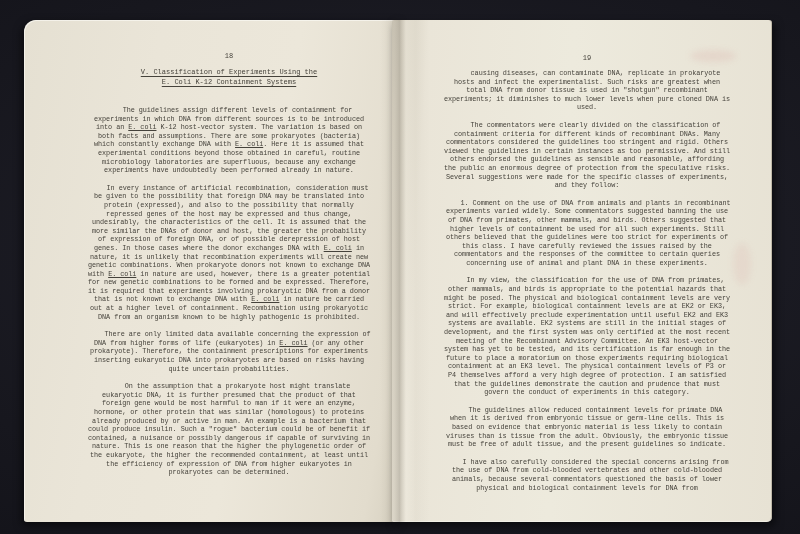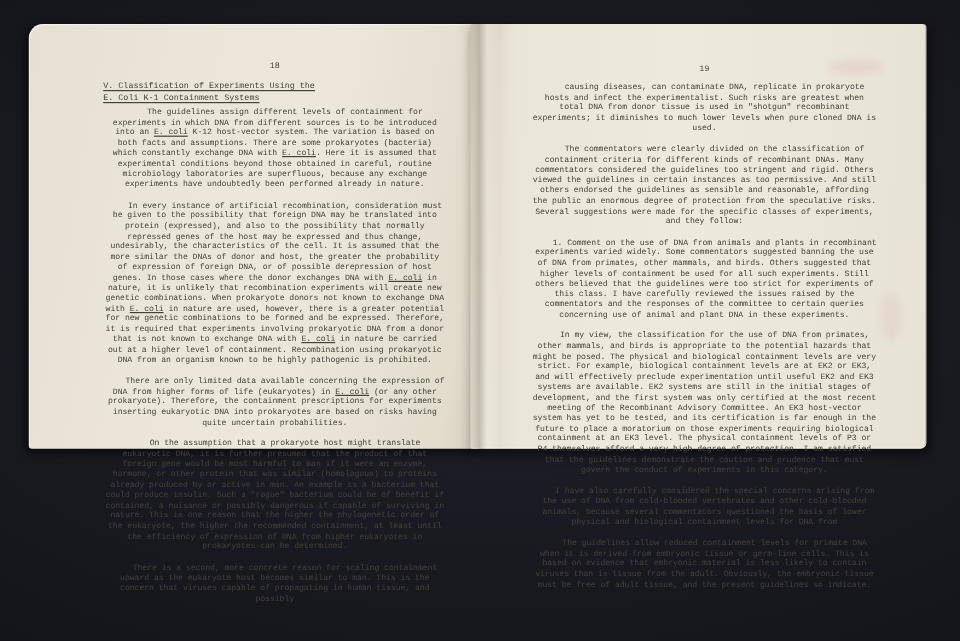--- a/index.html
+++ b/index.html
@@ -6,21 +6,21 @@
   html, body { margin: 0; padding: 0; }
   body {
     width: 800px; height: 534px;
     font-family: "Liberation Mono", "DejaVu Sans Mono", monospace;
     background: #101016;
   }
   .photo {
     position: relative; width: 800px; height: 534px; overflow: hidden;
     background: radial-gradient(ellipse 120% 95% at 52% 46%, #21212b 0%, #17171e 55%, #0f0f15 100%);
   }
-  .book { position: absolute; left: 24px; top: 20px; width: 756px; height: 354px; }
+  .book { position: absolute; left: 24px; top: 20px; width: 756px; height: 502px; }
   .page { position: absolute; top: 0; bottom: 0; color: var(--ink, #45423b); }
   .page-left {
     left: 0; width: 376px;
     border-radius: 12px 1px 2px 3px;
     background: linear-gradient(100deg, #e5e0d2 0%, #eae5d8 30%, #ece7da 60%, #e2dccd 92%, #d6d0c0 100%);
     box-shadow: -2px 3px 8px rgba(0,0,0,0.60),
                 inset 1px 1px 0 rgba(255,255,252,0.55),
                 inset -1px 0 0 rgba(110,100,80,0.45);
   }
   .page-right {
@@ -36,21 +36,21 @@
     pointer-events: none;
     background: linear-gradient(90deg,
       rgba(70,60,42,0.00) 0%, rgba(70,60,42,0.08) 28%,
       rgba(52,45,32,0.20) 39%, rgba(52,45,32,0.10) 44%,
       rgba(252,250,242,0.12) 52%, rgba(70,60,42,0.03) 72%, rgba(70,60,42,0.00) 100%);
   }
   .col { position: absolute; }
   .col-left  { left: 62px; top: 32px; width: 286px; }
   .col-right { left: 50px; top: 34px; width: 290px; }
   .pageno { font-size: 7px; line-height: 9px; text-align: center; margin: 0 0 6px 0; }
-  .heading { font-size: 7px; line-height: 10px; text-align: left; margin: 0 0 3px 0; }
+  .heading { font-size: 7px; line-height: 10px; text-align: center; margin: 0 0 19px 0; }
   .heading > div { text-decoration: underline; text-underline-offset: 1.5px; }
   .body-text .para {
     font-size: 6.8px; line-height: 8.6px; letter-spacing: -0.05px;
     margin: 0 0 9px 0; text-indent: 17px; text-align: center;
   }
   .body-text .para u { text-underline-offset: 1px; }
   .smudge { position: absolute; border-radius: 50%; filter: blur(3px); pointer-events: none; }
   .smudge-a { left: 690px; top: 50px;  width: 46px; height: 12px; background: rgba(205,130,125,0.14); }
   .smudge-b { left: 733px; top: 243px; width: 18px; height: 42px; background: rgba(205,130,125,0.10); }
 </style>
@@ -58,42 +58,41 @@
 <body>
 
 <div class="photo">
   <div class="book">
 
     <div class="page page-left">
       <div class="col col-left">
         <div class="pageno">18</div>
         <div class="heading">
           <div>V.  Classification of Experiments Using the</div>
-          <div>E. Coli K-1 Containment Systems</div>
+          <div>E. Coli K-12 Containment Systems</div>
         </div>
         <div class="body-text">
             <p class="para">The guidelines assign different levels of containment for experiments in which DNA from different sources is to be introduced into an <u>E. coli</u> K-12 host-vector system. The variation is based on both facts and assumptions. There are some prokaryotes (bacteria) which constantly exchange DNA with <u>E. coli</u>. Here it is assumed that experimental conditions beyond those obtained in careful, routine microbiology laboratories are superfluous, because any exchange experiments have undoubtedly been performed already in nature.</p>
             <p class="para">In every instance of artificial recombination, consideration must be given to the possibility that foreign DNA may be translated into protein (expressed), and also to the possibility that normally repressed genes of the host may be expressed and thus change, undesirably, the characteristics of the cell. It is assumed that the more similar the DNAs of donor and host, the greater the probability of expression of foreign DNA, or of possible derepression of host genes. In those cases where the donor exchanges DNA with <u>E. coli</u> in nature, it is unlikely that recombination experiments will create new genetic combinations. When prokaryote donors not known to exchange DNA with <u>E. coli</u> in nature are used, however, there is a greater potential for new genetic combinations to be formed and be expressed. Therefore, it is required that experiments involving prokaryotic DNA from a donor that is not known to exchange DNA with <u>E. coli</u> in nature be carried out at a higher level of containment. Recombination using prokaryotic DNA from an organism known to be highly pathogenic is prohibited.</p>
             <p class="para">There are only limited data available concerning the expression of DNA from higher forms of life (eukaryotes) in <u>E. coli</u> (or any other prokaryote). Therefore, the containment prescriptions for experiments inserting eukaryotic DNA into prokaryotes are based on risks having quite uncertain probabilities.</p>
             <p class="para">On the assumption that a prokaryote host might translate eukaryotic DNA, it is further presumed that the product of that foreign gene would be most harmful to man if it were an enzyme, hormone, or other protein that was similar (homologous) to proteins already produced by or active in man. An example is a bacterium that could produce insulin. Such a "rogue" bacterium could be of benefit if contained, a nuisance or possibly dangerous if capable of surviving in nature. This is one reason that the higher the phylogenetic order of the eukaryote, the higher the recommended containment, at least until the efficiency of expression of DNA from higher eukaryotes in prokaryotes can be determined.</p>
-            <p class="para">There is a second, more concrete reason for scaling containment upward as the eukaryote host becomes similar to man. This is the concern that viruses capable of propagating in human tissue, and possibly</p>
           </div>
       </div>
     </div>
 
     <div class="page page-right">
       <div class="col col-right">
         <div class="pageno">19</div>
         <div class="body-text">
             <p class="para">causing diseases, can contaminate DNA, replicate in prokaryote hosts and infect the experimentalist. Such risks are greatest when total DNA from donor tissue is used in "shotgun" recombinant experiments; it diminishes to much lower levels when pure cloned DNA is used.</p>
             <p class="para">The commentators were clearly divided on the classification of containment criteria for different kinds of recombinant DNAs. Many commentators considered the guidelines too stringent and rigid. Others viewed the guidelines in certain instances as too permissive. And still others endorsed the guidelines as sensible and reasonable, affording the public an enormous degree of protection from the speculative risks. Several suggestions were made for the specific classes of experiments, and they follow:</p>
             <p class="para">1.  Comment on the use of DNA from animals and plants in recombinant experiments varied widely. Some commentators suggested banning the use of DNA from primates, other mammals, and birds. Others suggested that higher levels of containment be used for all such experiments. Still others believed that the guidelines were too strict for experiments of this class. I have carefully reviewed the issues raised by the commentators and the responses of the committee to certain queries concerning use of animal and plant DNA in these experiments.</p>
             <p class="para">In my view, the classification for the use of DNA from primates, other mammals, and birds is appropriate to the potential hazards that might be posed. The physical and biological containment levels are very strict. For example, biological containment levels are at EK2 or EK3, and will effectively preclude experimentation until useful EK2 and EK3 systems are available. EK2 systems are still in the initial stages of development, and the first system was only certified at the most recent meeting of the Recombinant Advisory Committee. An EK3 host-vector system has yet to be tested, and its certification is far enough in the future to place a moratorium on those experiments requiring biological containment at an EK3 level. The physical containment levels of P3 or P4 themselves afford a very high degree of protection. I am satisfied that the guidelines demonstrate the caution and prudence that must govern the conduct of experiments in this category.</p>
+            <p class="para">The guidelines allow reduced containment levels for primate DNA when it is derived from embryonic tissue or germ-line cells. This is based on evidence that embryonic material is less likely to contain viruses than is tissue from the adult. Obviously, the embryonic tissue must be free of adult tissue, and the present guidelines so indicate.</p>
             <p class="para">I have also carefully considered the special concerns arising from the use of DNA from cold-blooded vertebrates and other cold-blooded animals, because several commentators questioned the basis of lower physical and biological containment levels for DNA from</p>
-            <p class="para">The guidelines allow reduced containment levels for primate DNA when it is derived from embryonic tissue or germ-line cells. This is based on evidence that embryonic material is less likely to contain viruses than is tissue from the adult. Obviously, the embryonic tissue must be free of adult tissue, and the present guidelines so indicate.</p>
           </div>
       </div>
     </div>
 
     <div class="spine"></div>
   </div>
 
   <div class="smudge smudge-a"></div>
   <div class="smudge smudge-b"></div>
 </div>

